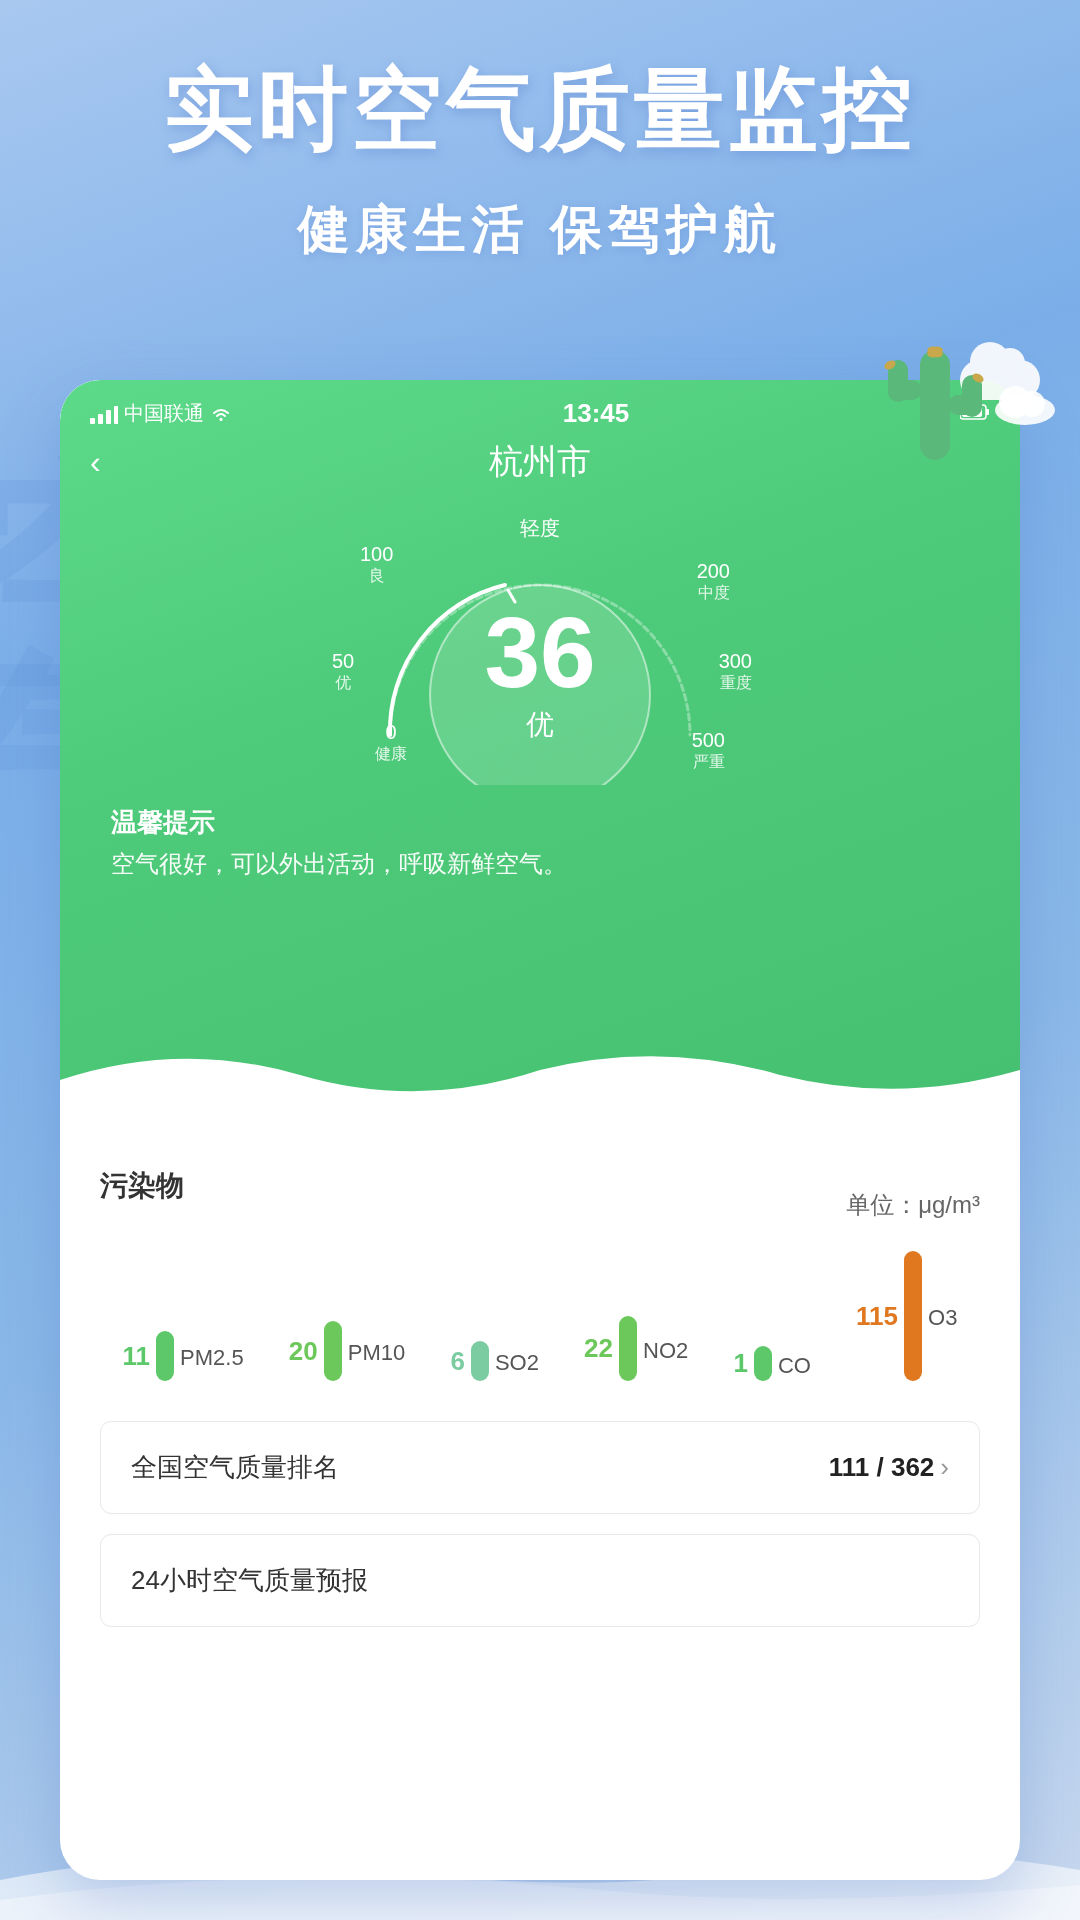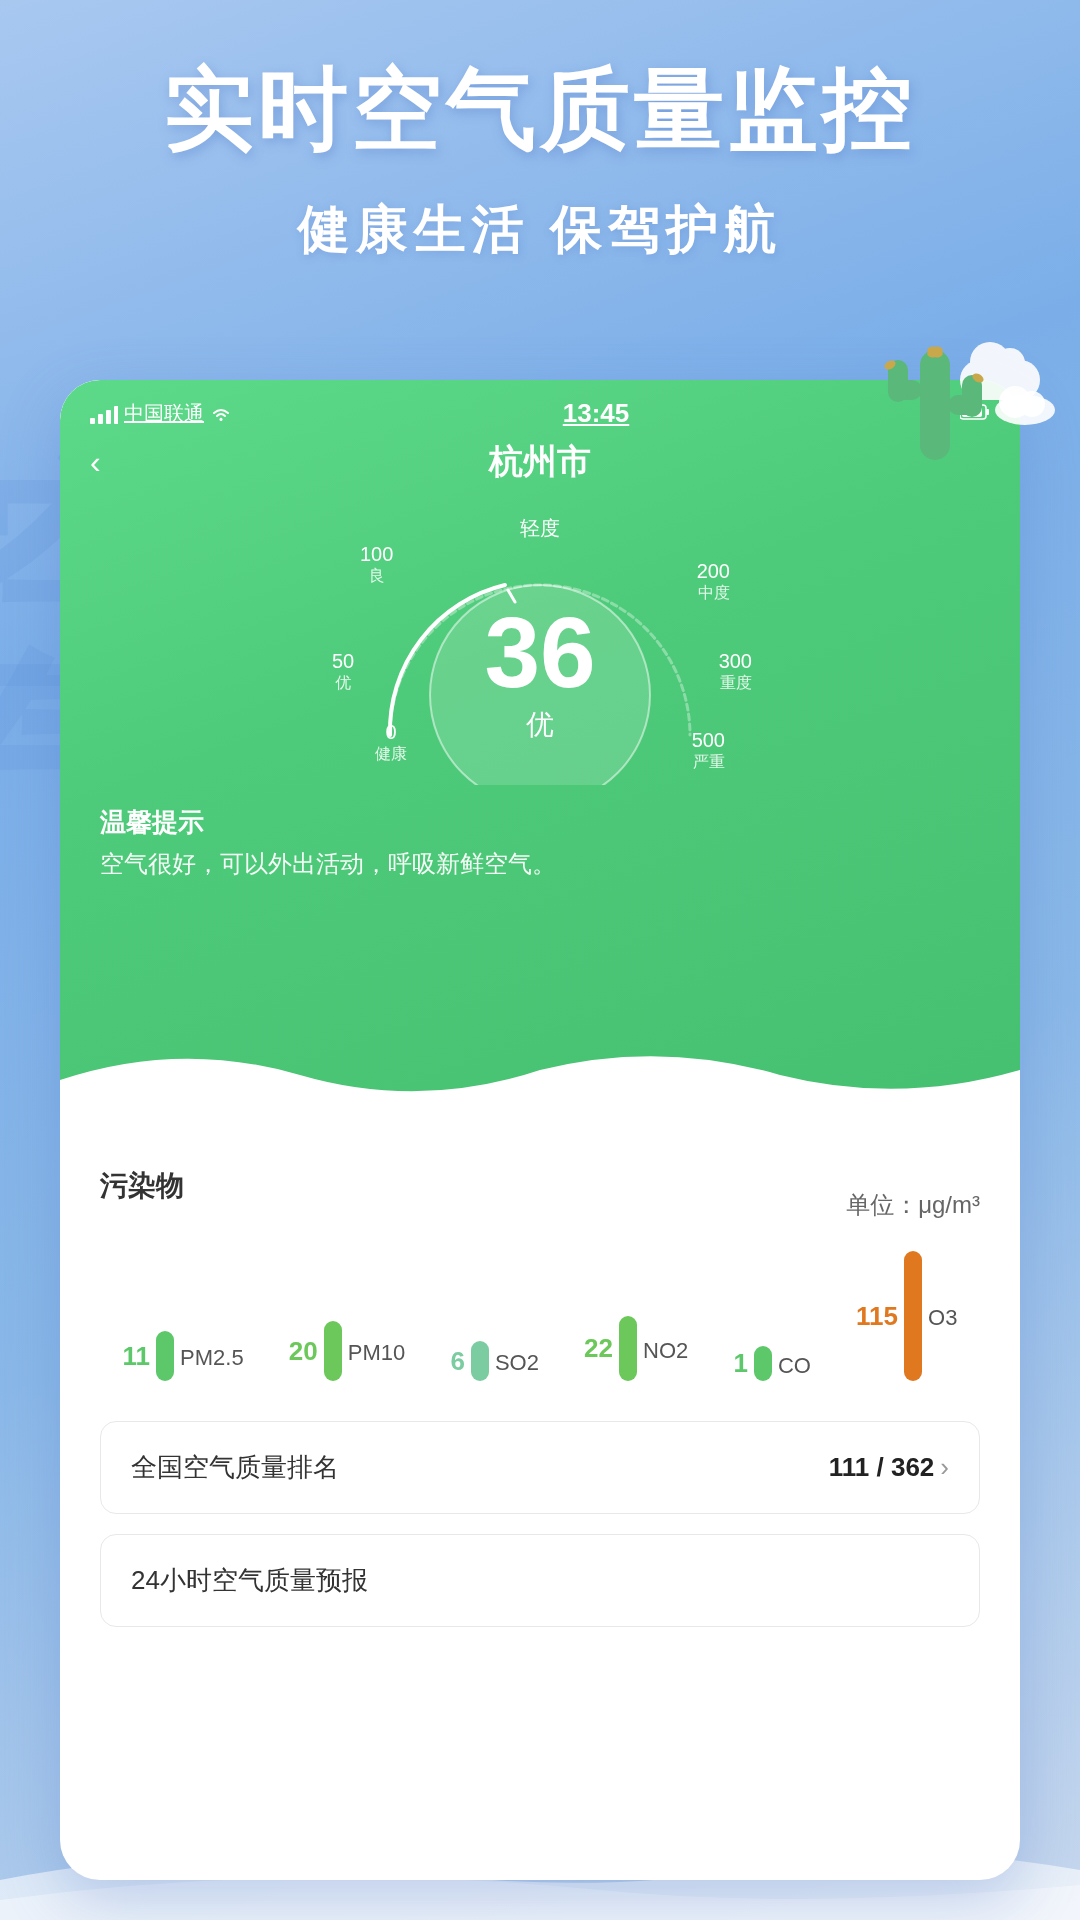--- a/index.html
+++ b/index.html
@@ -117,21 +117,20 @@
     }
 
     
     .status-bar {
       display: flex;
       justify-content: space-between;
       align-items: center;
       padding: 18px 30px 0;
       color: white;
       font-size: 22px;
-      text-decoration: underline;
     }
     .status-left { display: flex; align-items: center; gap: 6px; font-size: 20px; }
     .status-time { font-size: 26px; font-weight: 600; }
 
     
     .nav-bar {
       display: flex;
       align-items: center;
       justify-content: center;
       padding: 10px 30px;
@@ -140,21 +139,21 @@
     }
     .back-btn {
       position: absolute;
       left: 30px;
       font-size: 32px;
       color: white;
       cursor: pointer;
     }
     .city-name {
       font-size: 34px;
-      font-weight: 700;
+      font-weight: 400;
       color: white;
     }
 
     
     .gauge-container {
       display: flex;
       flex-direction: column;
       align-items: center;
       padding: 10px 0 0;
       position: relative;
@@ -190,21 +189,21 @@
     .scale-label {
       position: absolute;
       color: white;
       font-size: 20px;
       text-align: center;
     }
     .scale-label span { display: block; font-size: 16px; opacity: 0.85; }
 
     
     .tip-section {
-      padding: 20px 40px 0;
+      padding: 20px 51px 0;
       color: white;
     }
     .tip-title {
       font-size: 26px;
       font-weight: 600;
       margin-bottom: 8px;
     }
     .tip-content {
       font-size: 24px;
       opacity: 0.95;
@@ -266,21 +265,21 @@
     }
     .pollutant-name {
       font-size: 22px;
       color: #555;
       margin-top: 4px;
     }
 
     
     .info-card {
       border: 1.5px solid #e8e8e8;
-      border-radius: 16px;
+      border-radius: 11px;
       padding: 28px 30px;
       margin-bottom: 20px;
       display: flex;
       align-items: center;
       justify-content: space-between;
       cursor: pointer;
     }
     .card-label {
       font-size: 26px;
       color: #333;

